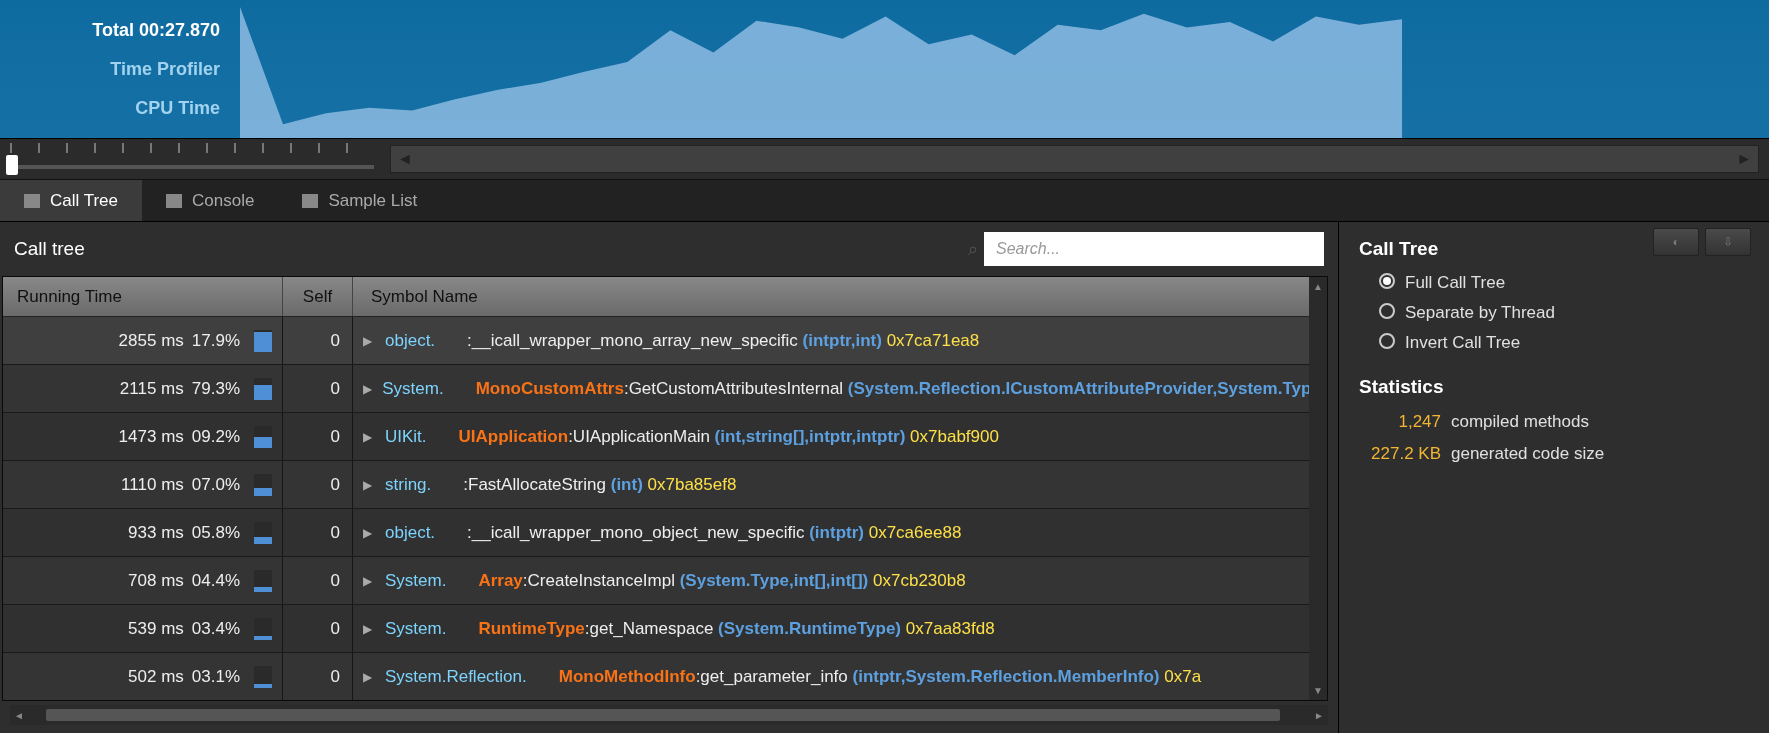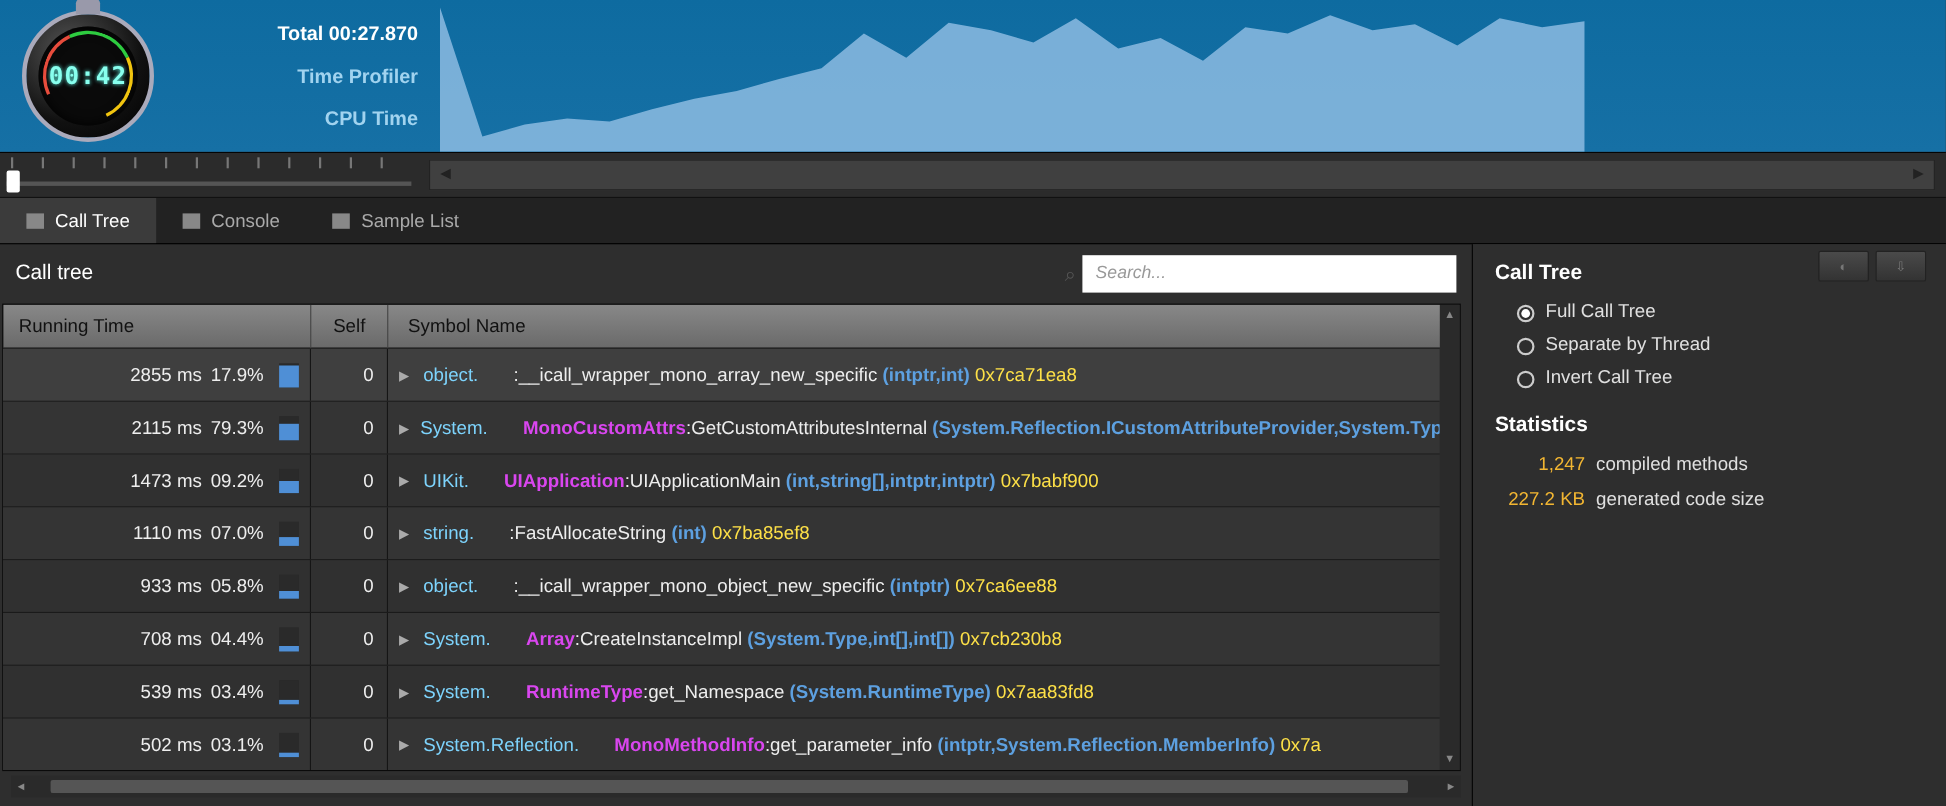--- a/index.html
+++ b/index.html
@@ -102,49 +102,43 @@
 .row { display:flex; height:48px; align-items:center; border-bottom:1px solid #1a1a1a; font-size:17px; background:#343434; }
 .row:nth-child(odd){ background:#303030; }
 .row.sel { background:#3f3f3f; }
 .cell-rt { width:280px; display:flex; align-items:center; justify-content:flex-end; gap:8px; padding-right:10px; height:100%; border-right:1px solid #151515; color:#eee; }
 .bar { width:18px; height:22px; background:#2a2a2a; position:relative; margin-left:6px; }
 .bar-fill { position:absolute; bottom:0; left:0; right:0; background:#4f8fd6; }
 .cell-self { width:70px; text-align:right; padding-right:12px; height:100%; border-right:1px solid #151515; color:#eee; display:flex; align-items:center; justify-content:flex-end; }
 .cell-sym { flex:1; display:flex; align-items:center; gap:10px; padding-left:10px; overflow:hidden; white-space:nowrap; color:#eee; }
 .expander { color:#aaa; font-size:12px; width:12px; cursor:pointer; }
 .sym-ns { color:#7dd3fc; }
-.sym-cls { color:#d946ef; font-weight:700;padding-left:32px; }
+.sym-cls { color:#f97316; font-weight:700;padding-left:32px; }
 .sym-mem { color:#eee; }
 .sym-sig { color:#5da0e0; font-weight:700; }
 .sym-addr { color:#fde047; }
 .vscroll-ind { width:18px; background:#2a2a2a; display:flex; flex-direction:column; justify-content:space-between; align-items:center; padding:4px 0; color:#888; font-size:10px; }
 .hscroll { height:20px; margin:0 10px 8px 10px; background:#2a2a2a; display:flex; align-items:center; }
 .hscroll .thumb { height:12px; background:#555; margin-left:18px; flex:1; margin-right:30px; border-radius:2px; }
 .hscroll .arrow { width:18px; text-align:center; color:#888; font-size:10px; }
 
 .side h3 { font-size:19px; font-weight:700; color:#fff; margin-bottom:8px; }
-.radio-row { display:flex; align-items:flex-end; gap:10px; padding:5px 0 5px 20px; font-size:17px; cursor:pointer; }
+.radio-row { display:flex; align-items:flex-start; gap:10px; padding:5px 0 5px 20px; font-size:17px; cursor:pointer; }
 .radio { width:16px; height:16px; border-radius:50%; border:2px solid #ccc; display:inline-flex; align-items:center; justify-content:center; }
 .radio.checked::after { content:""; width:8px; height:8px; border-radius:50%; background:#fff; }
 .stats { margin-top:18px; }
 .stat-row { display:flex; gap:10px; padding:6px 0 6px 10px; }
 .stat-val { color:#f2b632; width:72px; text-align:right; }
 .side-btns { position:absolute; top:6px; right:18px; display:flex; gap:6px; }
 .side-btn { width:46px; height:28px; background:linear-gradient(#4a4a4a,#333); border:1px solid #222; border-radius:2px; display:flex; align-items:center; justify-content:center; color:#777; font-size:12px; cursor:pointer; }
 </style>
 </head>
 <body>
 
 <div class="header">
-  <div class="stopwatch">
-    <div class="stopwatch-inner">
-      <div class="stopwatch-arc"></div>
-      <div class="stopwatch-time">00:42</div>
-    </div>
-  </div>
   <div class="header-labels">
     <div class="total">Total 00:27.870</div>
     <div>Time Profiler</div>
     <div>CPU Time</div>
   </div>
   <div class="spark-area">
     <svg class="spark-svg" id="spark" viewBox="0 0 1000 138" preserveAspectRatio="none">
         <path d="M0,138 L0,6.900000000000006 L28.148148148148145,124.2 L56.29629629629629,113.16 L84.44444444444444,107.64 L112.59259259259258,110.4 L140.74074074074073,99.36 L168.88888888888889,89.7 L197.03703703703704,82.8 L225.18518518518516,71.76 L253.33333333333331,62.099999999999994 L281.48148148148147,30.36 L309.6296296296296,52.44 L337.77777777777777,20.700000000000003 L365.9259259259259,27.599999999999994 L394.0740740740741,38.64 L422.22222222222223,16.560000000000002 L450.3703703703703,44.16 L478.51851851851853,34.5 L506.66666666666663,55.2 L534.8148148148148,24.840000000000003 L562.9629629629629,30.36 L591.1111111111111,13.799999999999997 L619.2592592592592,27.599999999999994 L647.4074074074074,22.08 L675.5555555555555,41.400000000000006 L703.7037037037037,16.560000000000002 L731.8518518518518,24.840000000000003 L760,19.320000000000007 L760,138 Z" fill="#7fb3db" opacity="0.95"></path>
       </svg>
   </div>

